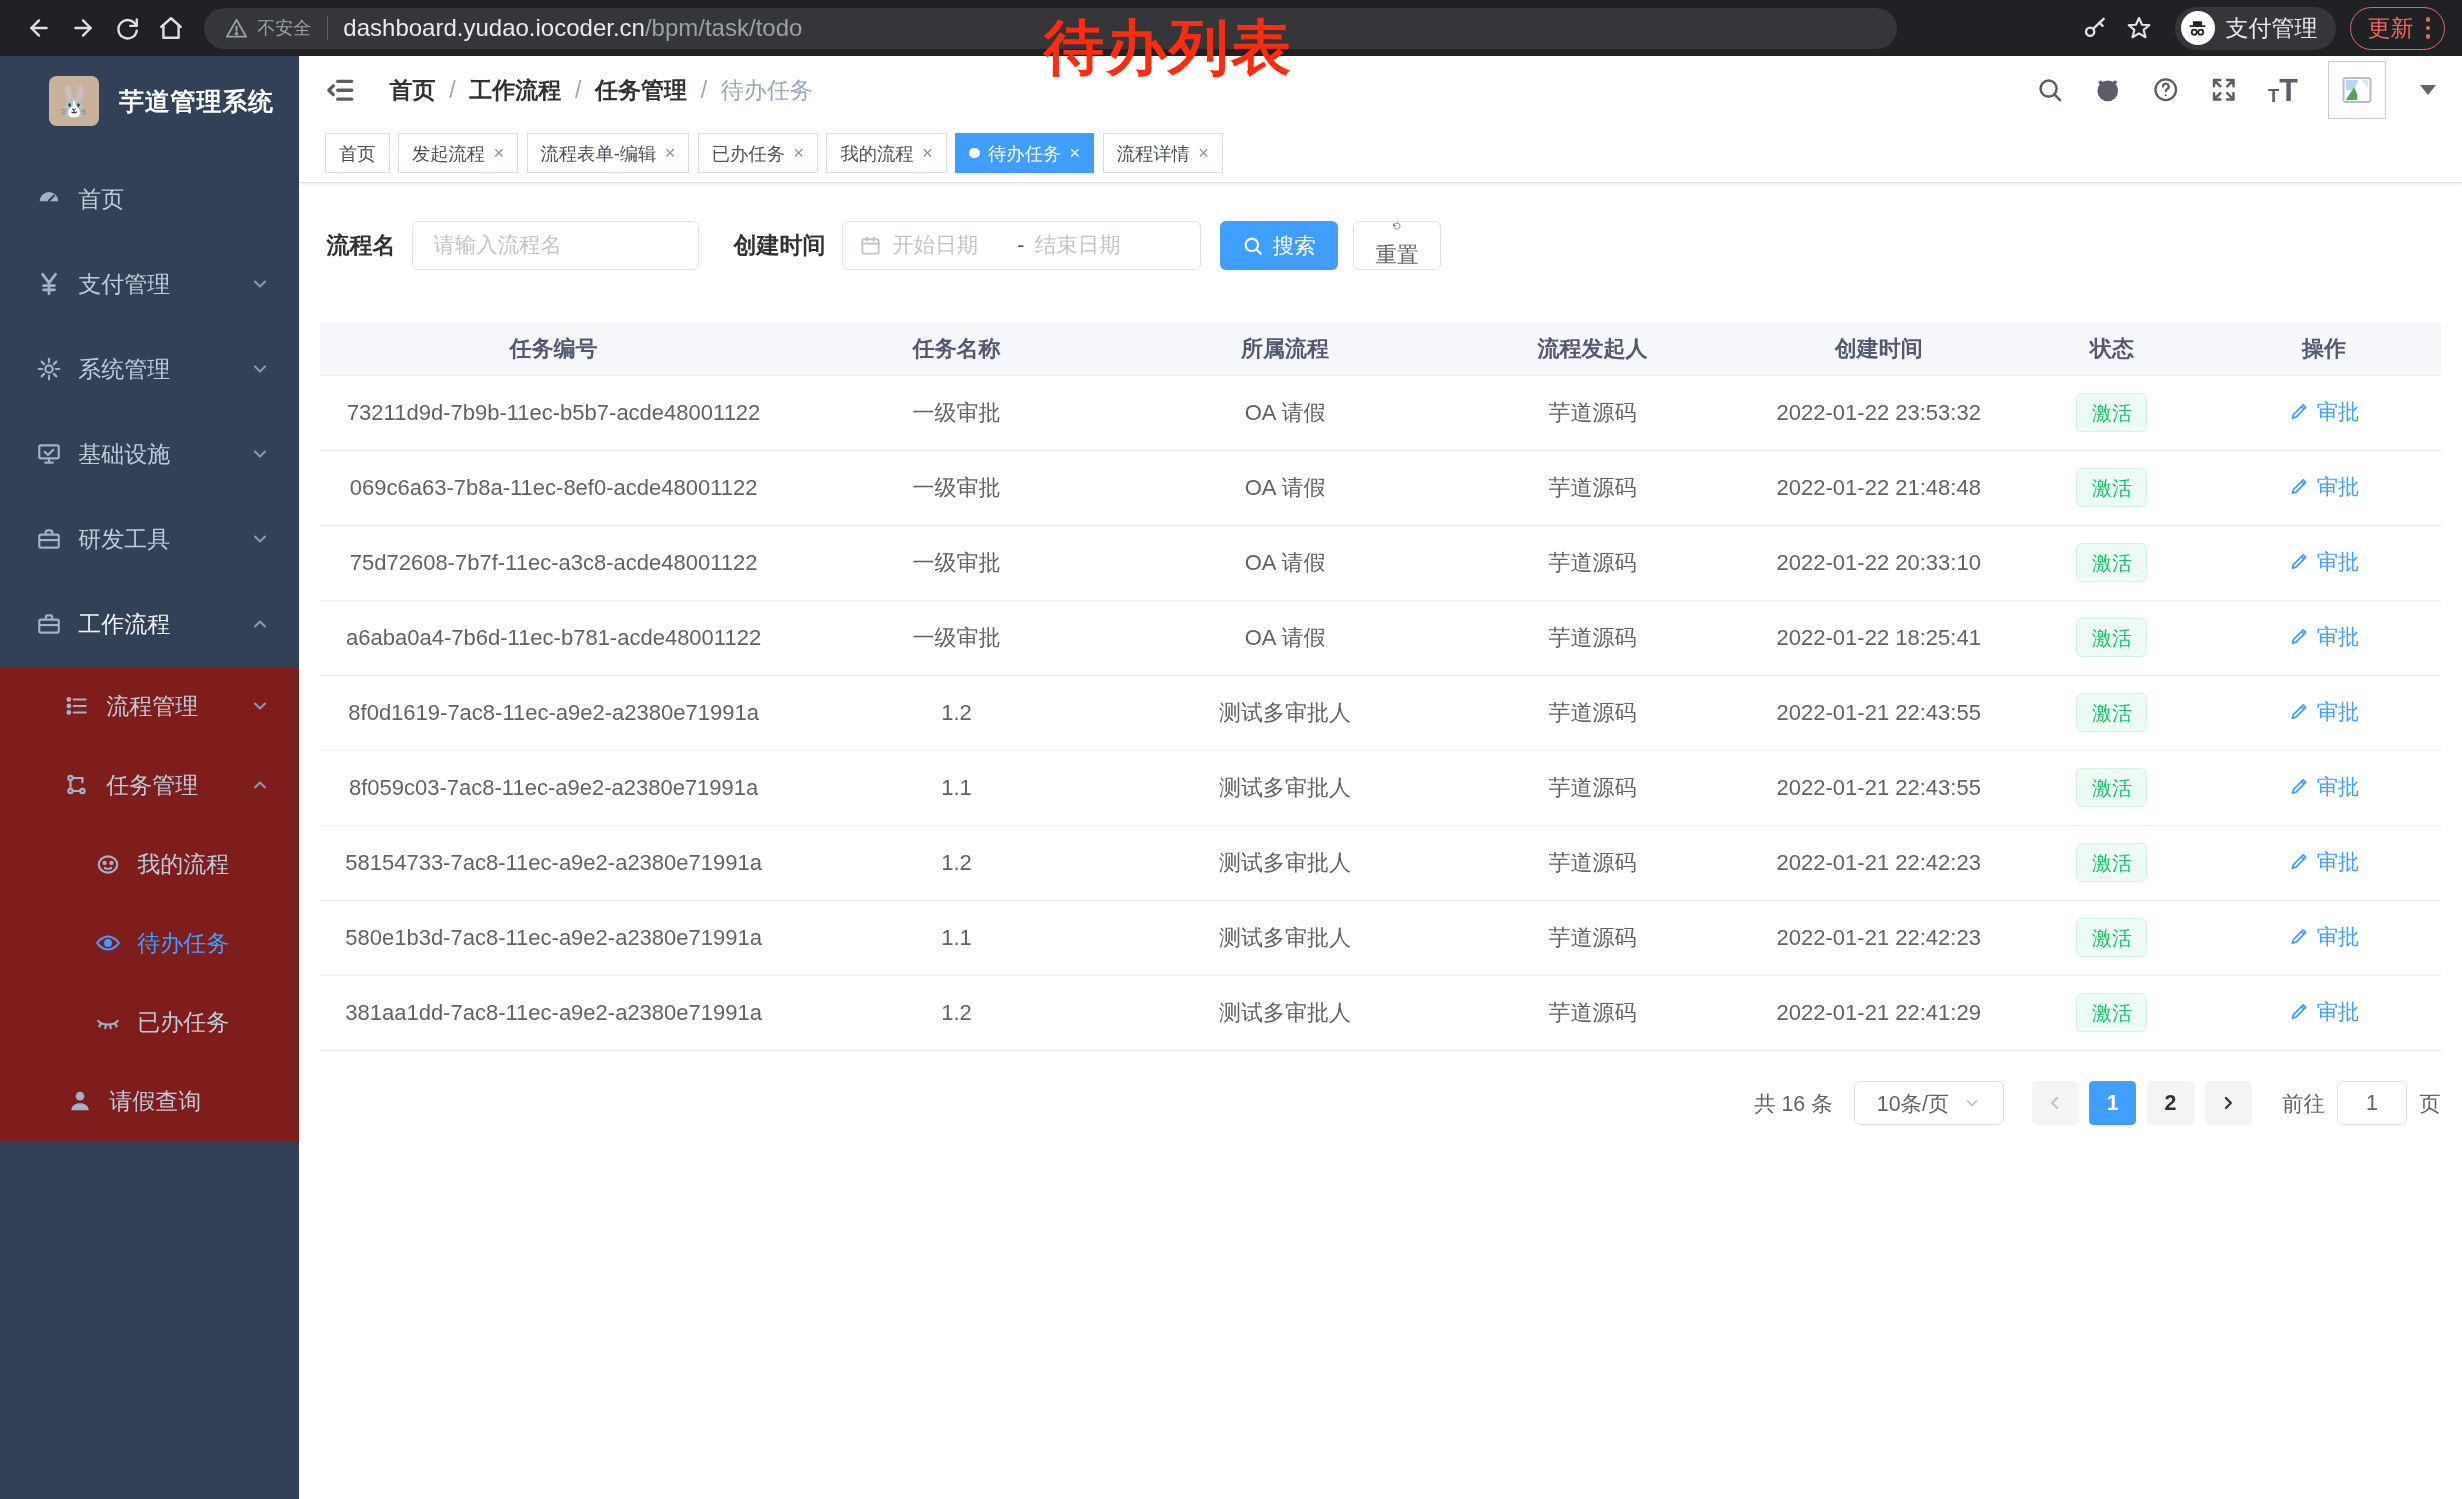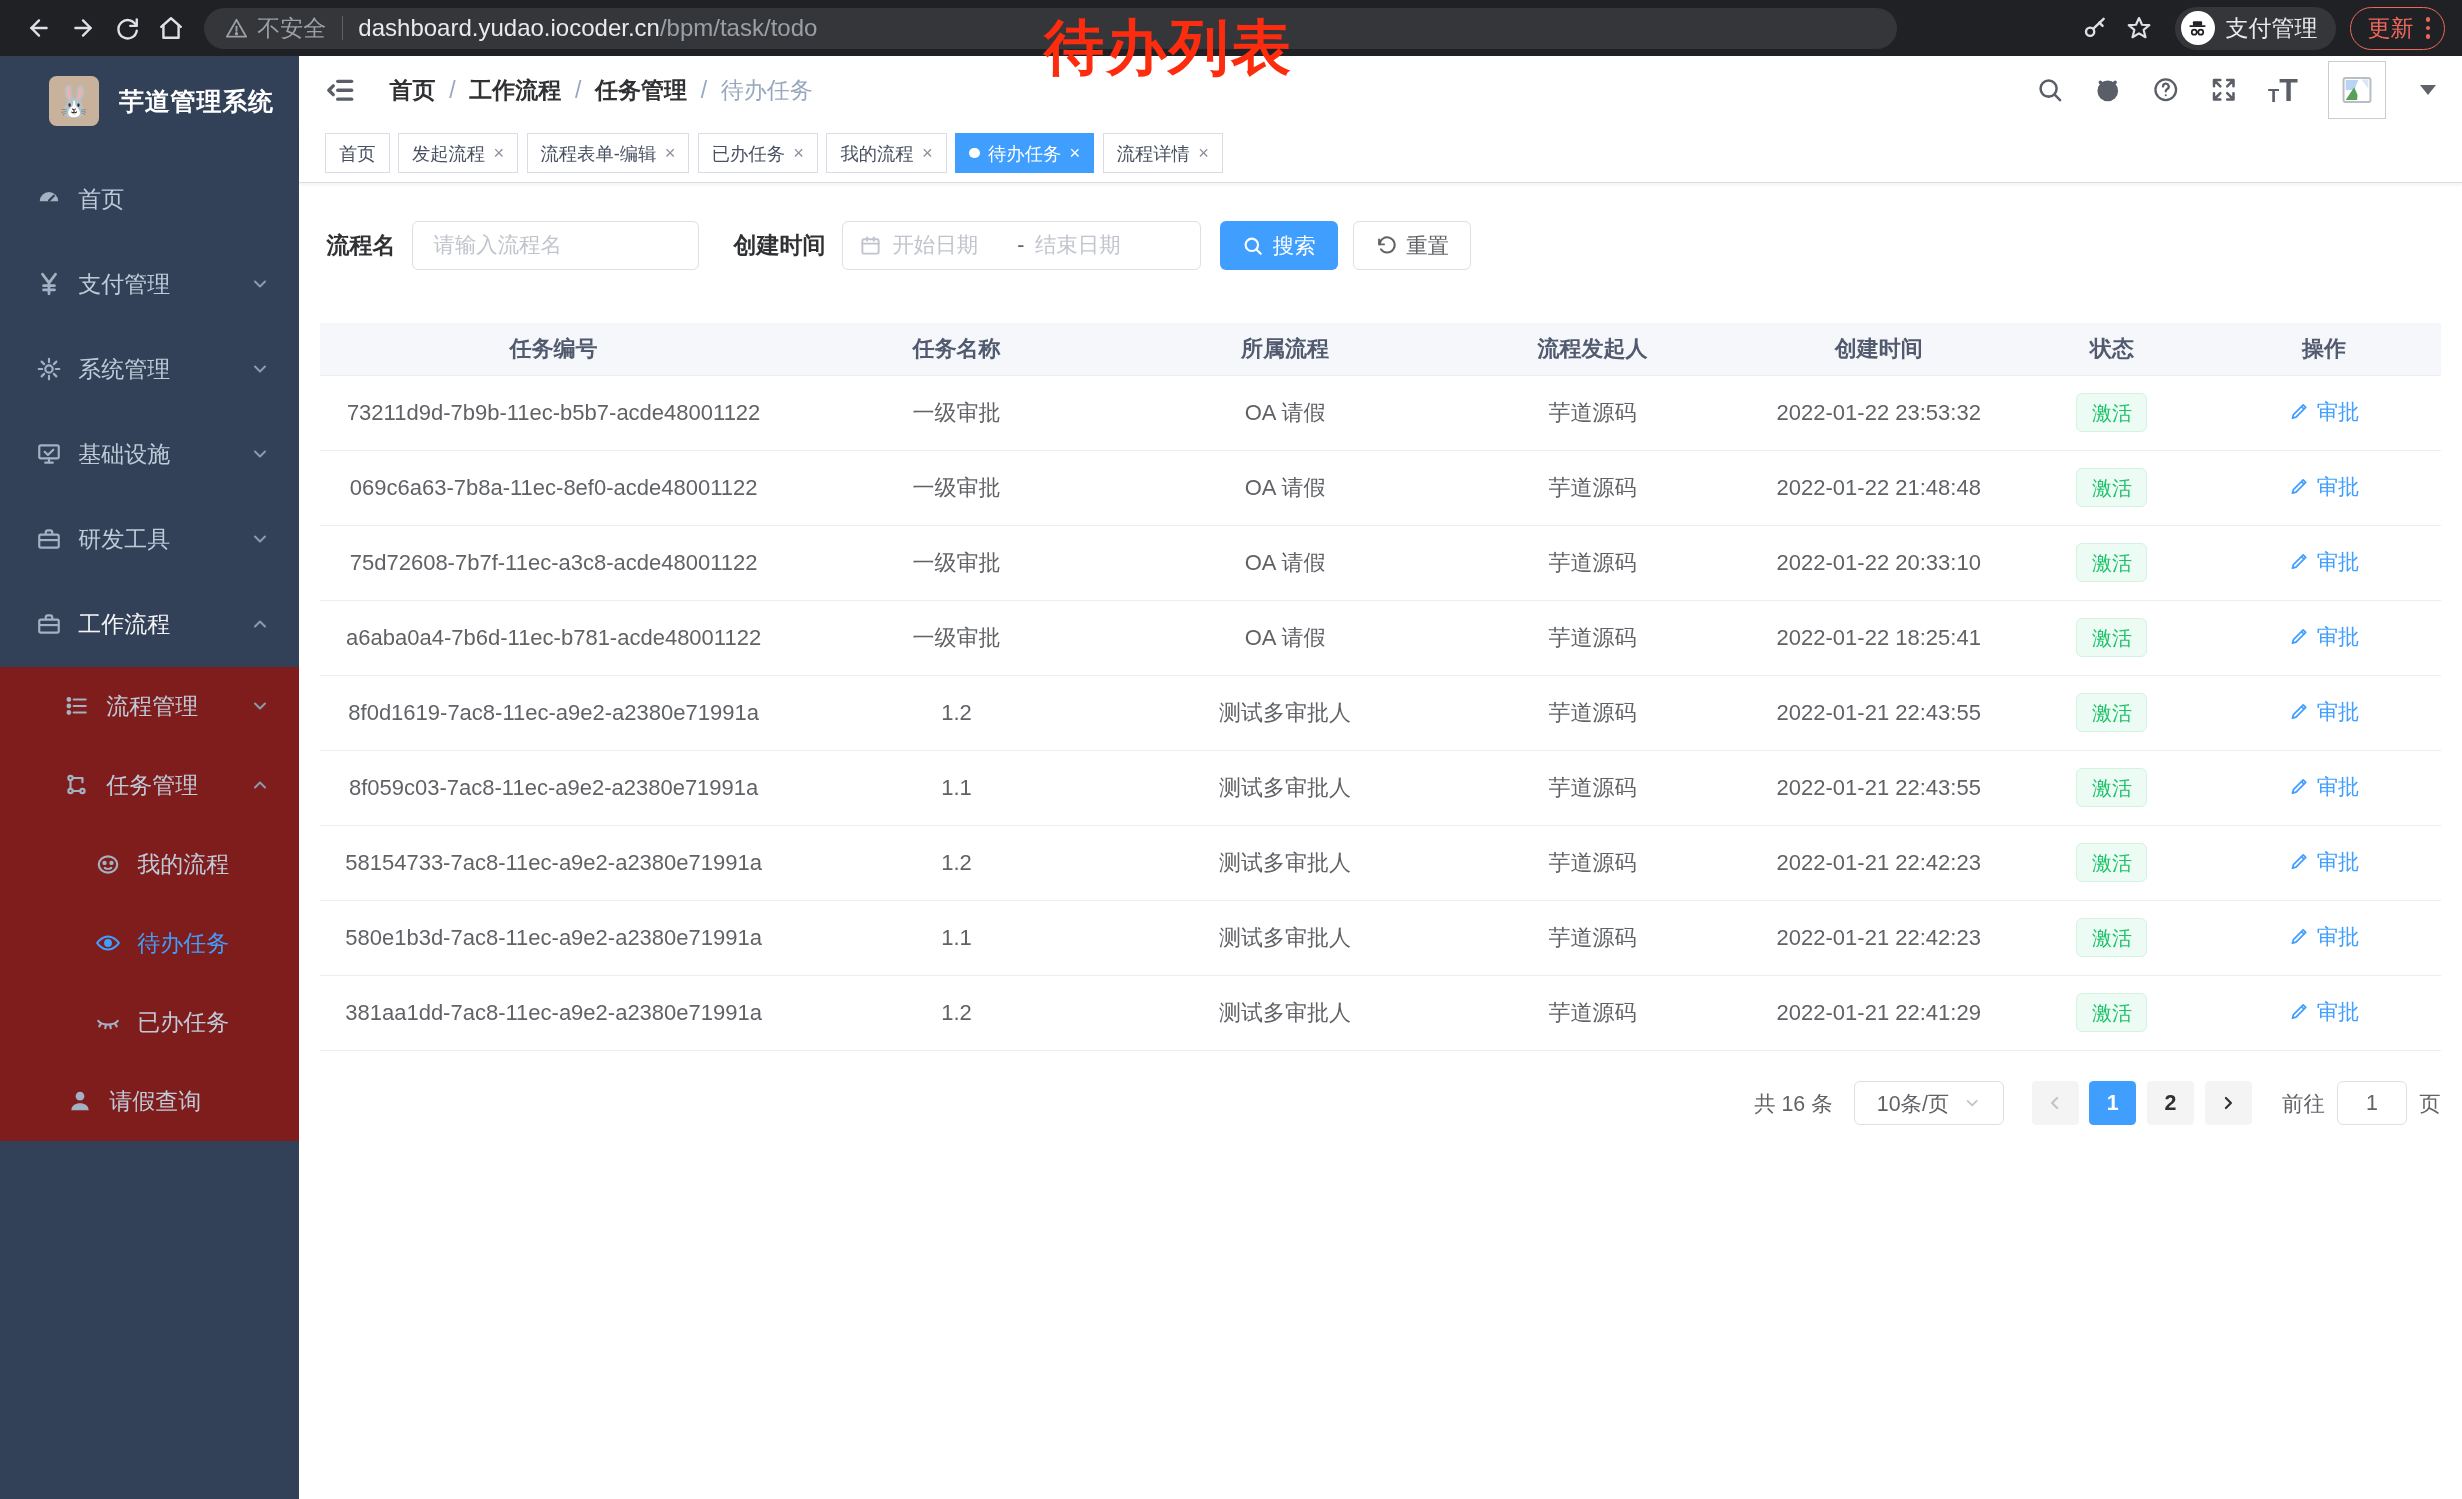--- a/index.html
+++ b/index.html
@@ -5,21 +5,21 @@
   * { margin:0; padding:0; box-sizing:border-box; }
   html,body { width:2462px; height:1500px; overflow:hidden; }
   body { font-family:"Liberation Sans", sans-serif; background:#fff; position:relative; }
   svg { display:block; }
 
   
   .browser { height:56px; background:#202124; display:flex; align-items:center; padding:0 17px; }
   .bicon { width:44px; height:44px; display:flex; align-items:center; justify-content:center; color:#dee1e6; flex:0 0 auto; }
   .bicon svg { width:26px; height:26px; }
   .addr { width:1693px; height:41px; margin-left:10.7px; background:#35363a; border-radius:20.6px; display:flex; align-items:center; padding:0 21.4px; flex:0 0 auto; }
-  .addr .warn { color:#9aa0a6; display:flex; align-items:center; gap:9.2px; font-size:23px; }
+  .addr .warn { color:#9aa0a6; display:flex; align-items:center; gap:9.2px; font-size:18px; }
   .addr .warn svg { width:23px; height:23px; }
   .addr .sep { width:1.5px; height:24.4px; background:#5f6368; margin:0 15.3px; }
   .url { font-size:24px; white-space:nowrap; }
   .url .domain { color:#e8eaed; }
   .url .path { color:#9aa0a6; }
   .bspacer { flex:1; }
   .incog { height:43px; background:#35363a; border-radius:21.4px; display:flex; align-items:center; gap:10.7px; padding:0 18.3px 0 6.1px; margin:0 13.7px; }
   .incog .hatc { width:34px; height:34px; border-radius:50%; background:#fff; display:flex; align-items:center; justify-content:center; }
   .incog .hatc svg { width:23px; height:23px; }
   .incog .itext { color:#e8eaed; font-size:23px; }
@@ -492,21 +492,21 @@
           <span class="dsep">-</span>
           <input class="dinput" readonly="" placeholder="结束日期" style="">
         </div>
         <span class="btn primary">
           <svg viewBox="0 0 24 24" fill="none" stroke="currentColor" stroke-width="2.4" stroke-linecap="round">
               <circle cx="11" cy="11" r="7"></circle>
               <line x1="16.5" y1="16.5" x2="21" y2="21"></line>
             </svg>
           <span>搜索</span>
         </span>
-        <span class="btn plain" style="margin-left:15.3px;">
+        <span class="btn plain" style="margin-left:15.3px;flex-direction:column;">
           <svg viewBox="0 0 24 24" fill="none" stroke="currentColor" stroke-width="2.2" stroke-linecap="round">
               <polyline points="3.5 5 3.5 10.5 9 10.5"></polyline>
               <path d="M4 10.5A8.5 8.5 0 1 1 5.5 16"></path>
             </svg>
           <span>重置</span>
         </span>
       </div>
 
       <table class="grid">
         <colgroup>

